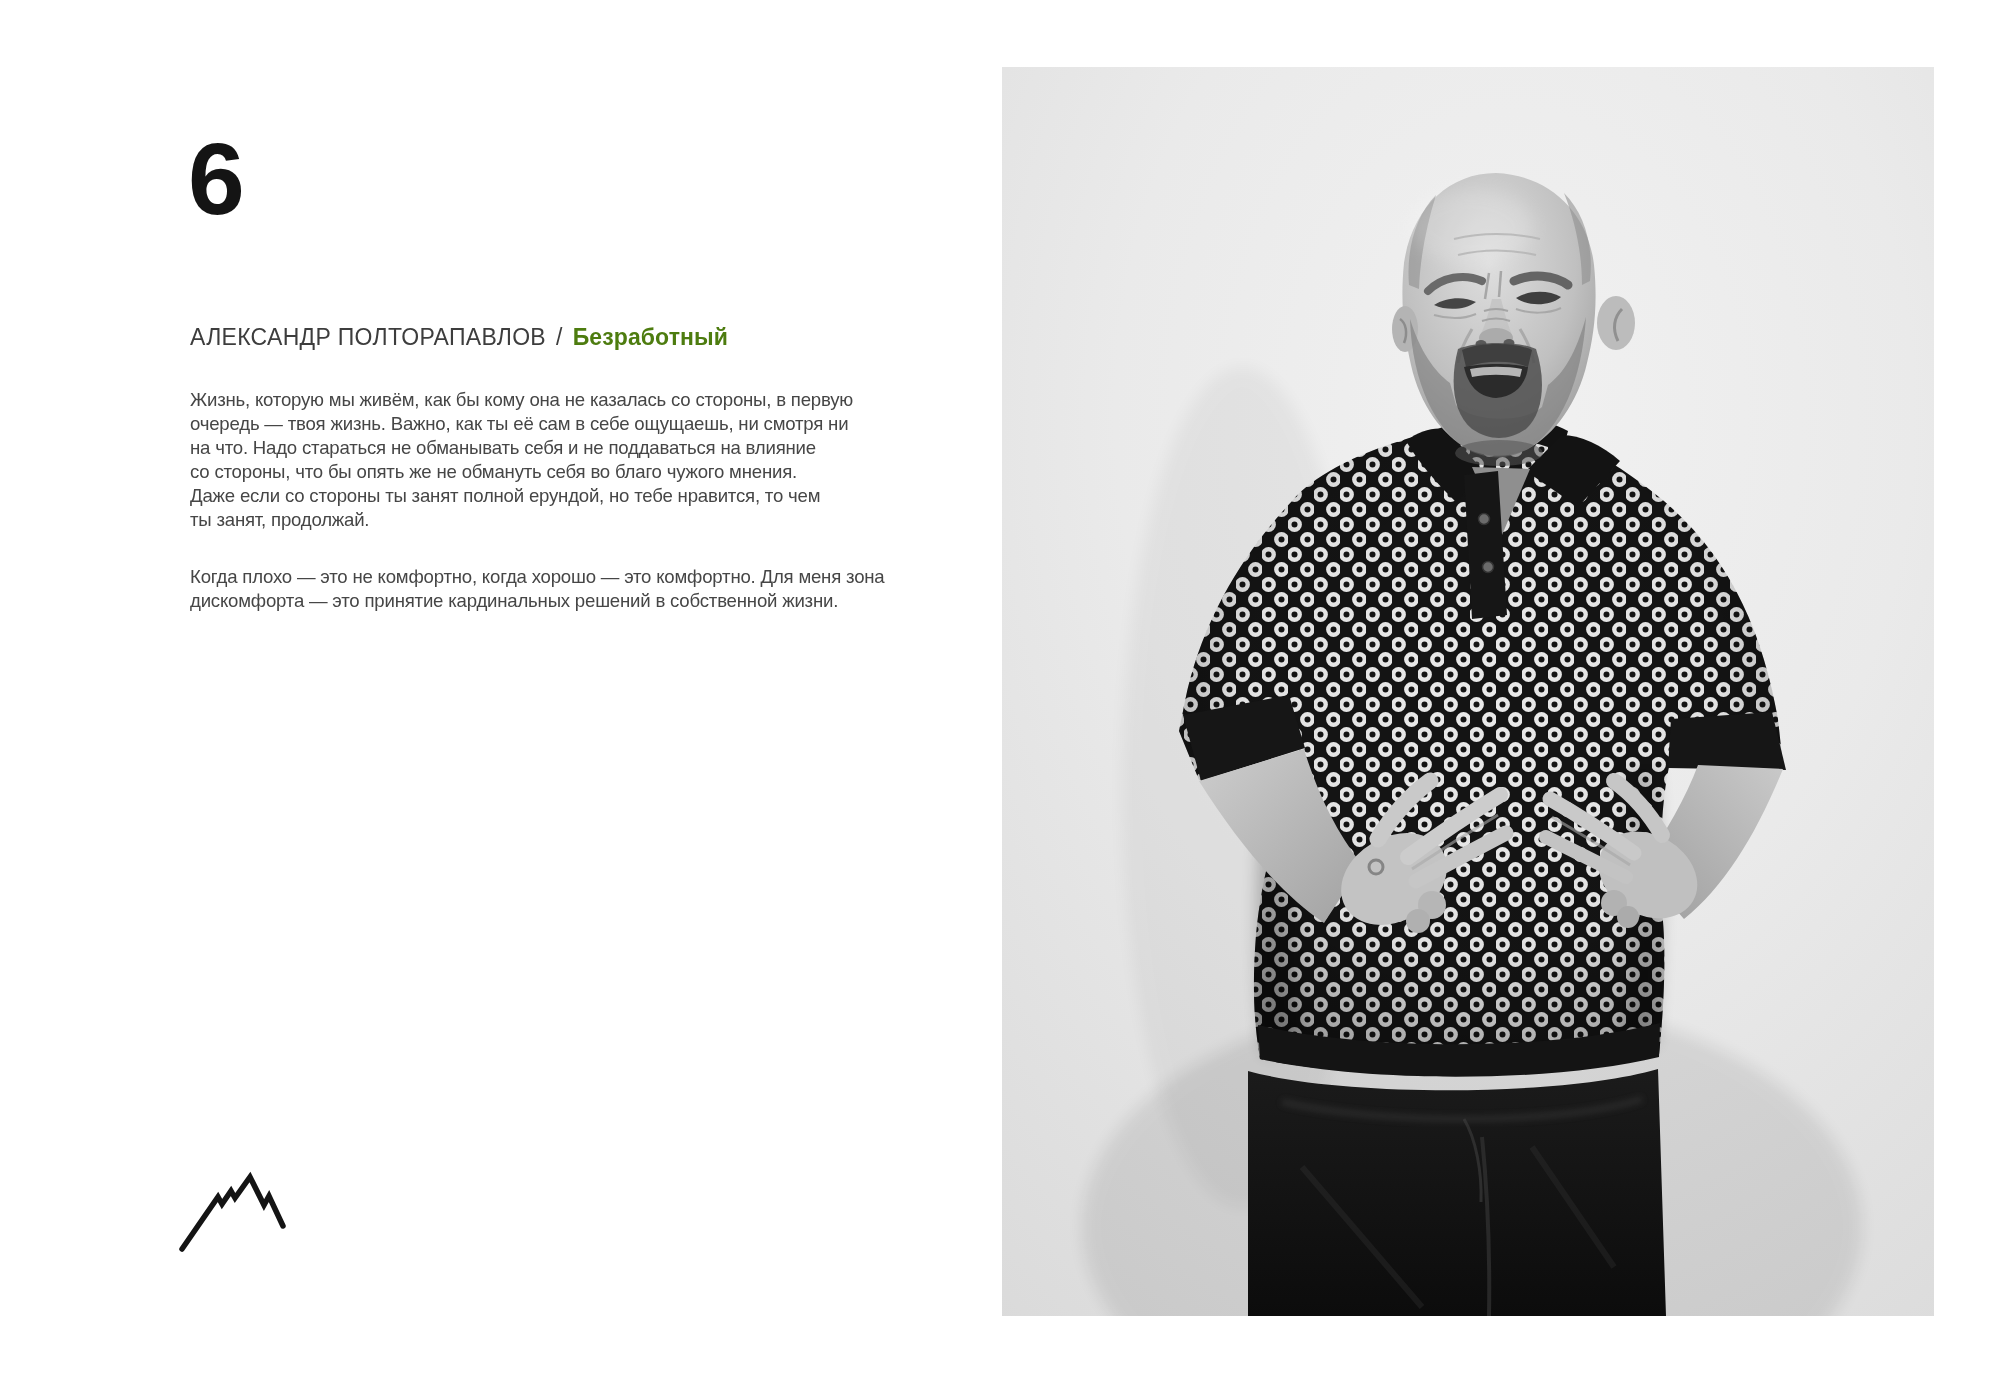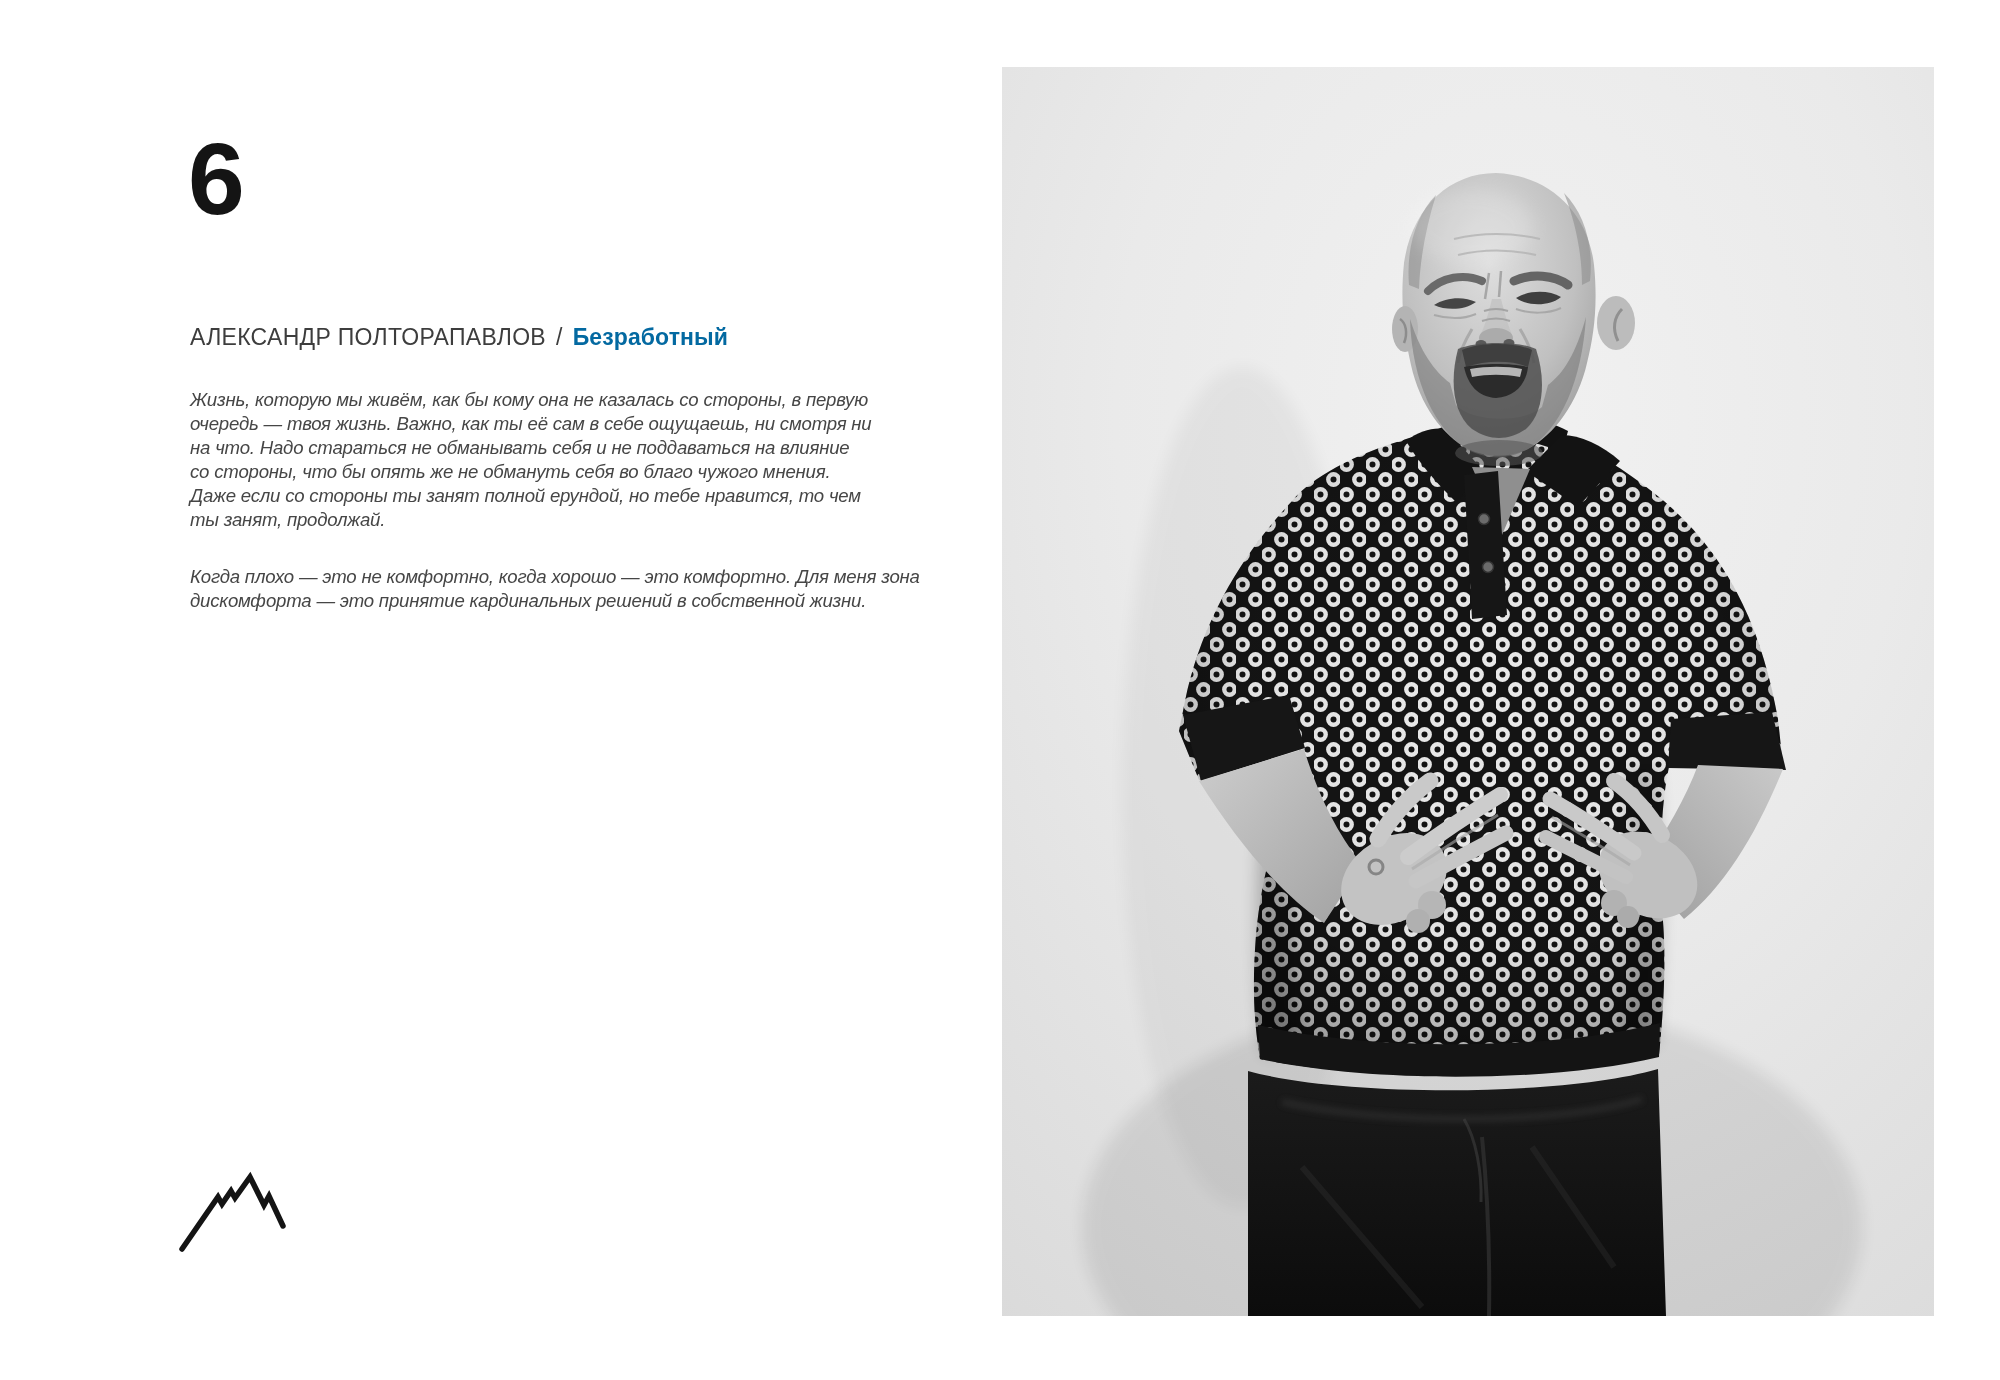--- a/index.html
+++ b/index.html
@@ -14,27 +14,27 @@
     position:absolute;left:188px;top:128px;
     font-size:102px;font-weight:bold;color:#141414;
     line-height:1;letter-spacing:-2px;
   }
   .profile-heading{
     position:absolute;left:190px;top:324px;
     font-size:23px;color:#3d3d3d;
     letter-spacing:0.3px;white-space:nowrap;
   }
   .profile-heading .sep{margin:0 10px;color:#3d3d3d;}
-  .profile-heading .role{font-weight:bold;color:#0369a1;letter-spacing:0.1px;}
+  .profile-heading .role{font-weight:bold;color:#4d7c0f;letter-spacing:0.1px;}
   .bio{
     position:absolute;left:190px;top:388px;width:746px;
     font-size:18.6px;line-height:23.9px;color:#464646;
     letter-spacing:-0.2px;
   }
-  .bio p{margin:0 0 34px 0;white-space:pre-line;font-style:italic;}
+  .bio p{margin:0 0 34px 0;white-space:pre-line;}
   .logo{position:absolute;left:176px;top:1163px;}
   .photo{
     position:absolute;left:1002px;top:67px;width:932px;height:1249px;
     margin:0;padding:0;
   }
   .photo svg{display:block;}
 </style>
 </head>
 <body>
 

